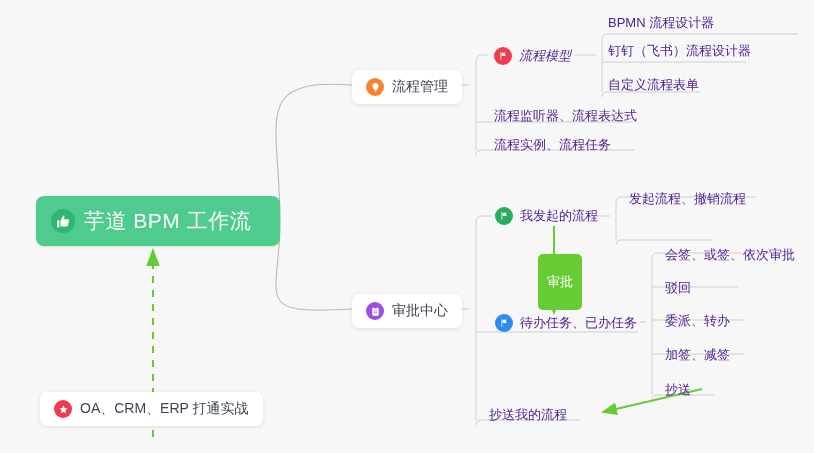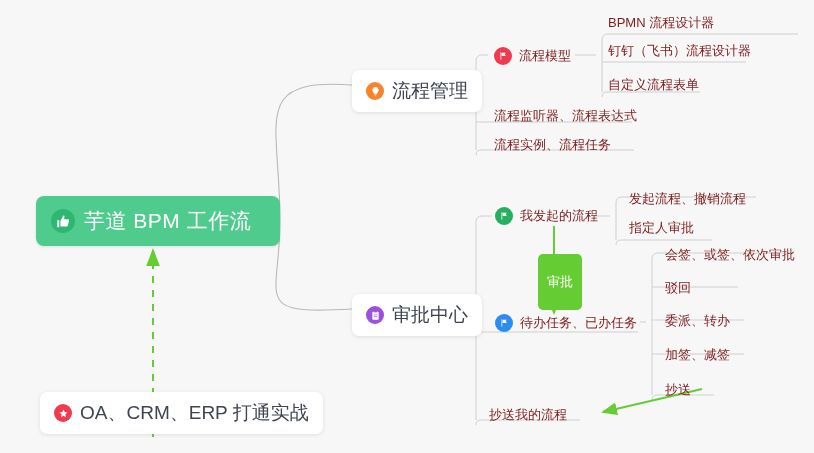--- a/index.html
+++ b/index.html
@@ -29,26 +29,26 @@
   .box-node {
     position: absolute;
     background: #ffffff;
     border-radius: 7px;
     display: flex; align-items: center; gap: 8px;
     padding: 8px 14px;
     box-shadow: 0 1px 4px rgba(0,0,0,0.10);
     white-space: nowrap;
     z-index: 5;
   }
-  .box-node .lbl { font-size: 19px; color: #3e4551; }
+  .box-node .lbl { font-size: 14px; color: #3e4551; }
 
   
   .plain-node {
     position: absolute;
-    font-size: 13px; color: #7f1d1d;
+    font-size: 13px; color: #4c1d95;
     white-space: nowrap;
     padding: 2px 5px 4px 5px;
     z-index: 4;
   }
   .plain-node.with-icon { display: flex; align-items: center; gap: 7px; padding-left: 2px; }
 
   
   .tag-node {
     position: absolute;
     background: #66cc33;
@@ -155,21 +155,21 @@
     <span class="c-icon icon-orange">
       <svg width="11" height="11" viewBox="0 0 24 24" fill="#ffffff">
         <path d="M12 2a7 7 0 0 0-4 12.7V17h8v-2.3A7 7 0 0 0 12 2z"></path>
         <rect x="9.5" y="18.4" width="5" height="1.8" rx=".9"></rect>
         <rect x="10.2" y="21" width="3.6" height="1.6" rx=".8"></rect>
       </svg>
     </span>
     <span class="lbl">流程管理</span>
   </div>
 
-  <div class="plain-node with-icon" style="left:492px; top:45px;">
+  <div class="plain-node with-icon" style="left:492px; top:45px;font-style:italic;">
     <span class="c-icon icon-red">
       <svg width="10" height="10" viewBox="0 0 24 24" fill="#ffffff">
         <path d="M6 3h1.8v18H6z"></path>
           <path d="M8.6 4h10l-2.3 4 2.3 4h-10z"></path>
       </svg>
     </span>
     <span>流程模型</span>
   </div>
 
   <div class="plain-node" style="left:603px; top:12px;">
@@ -207,23 +207,20 @@
         <path d="M6 3h1.8v18H6z"></path>
           <path d="M8.6 4h10l-2.3 4 2.3 4h-10z"></path>
       </svg>
     </span>
     <span>我发起的流程</span>
   </div>
 
   <div class="plain-node" style="left:624px; top:188px;">
     <span>发起流程、撤销流程</span>
   </div>
-  <div class="plain-node" style="left:624px; top:217px;">
-    <span>指定人审批</span>
-  </div>
 
   <div class="plain-node with-icon" style="left:493px; top:312px;text-align:center;">
     <span class="c-icon icon-blue">
       <svg width="10" height="10" viewBox="0 0 24 24" fill="#ffffff">
         <path d="M6 3h1.8v18H6z"></path>
           <path d="M8.6 4h10l-2.3 4 2.3 4h-10z"></path>
       </svg>
     </span>
     <span>待办任务、已办任务</span>
   </div>

